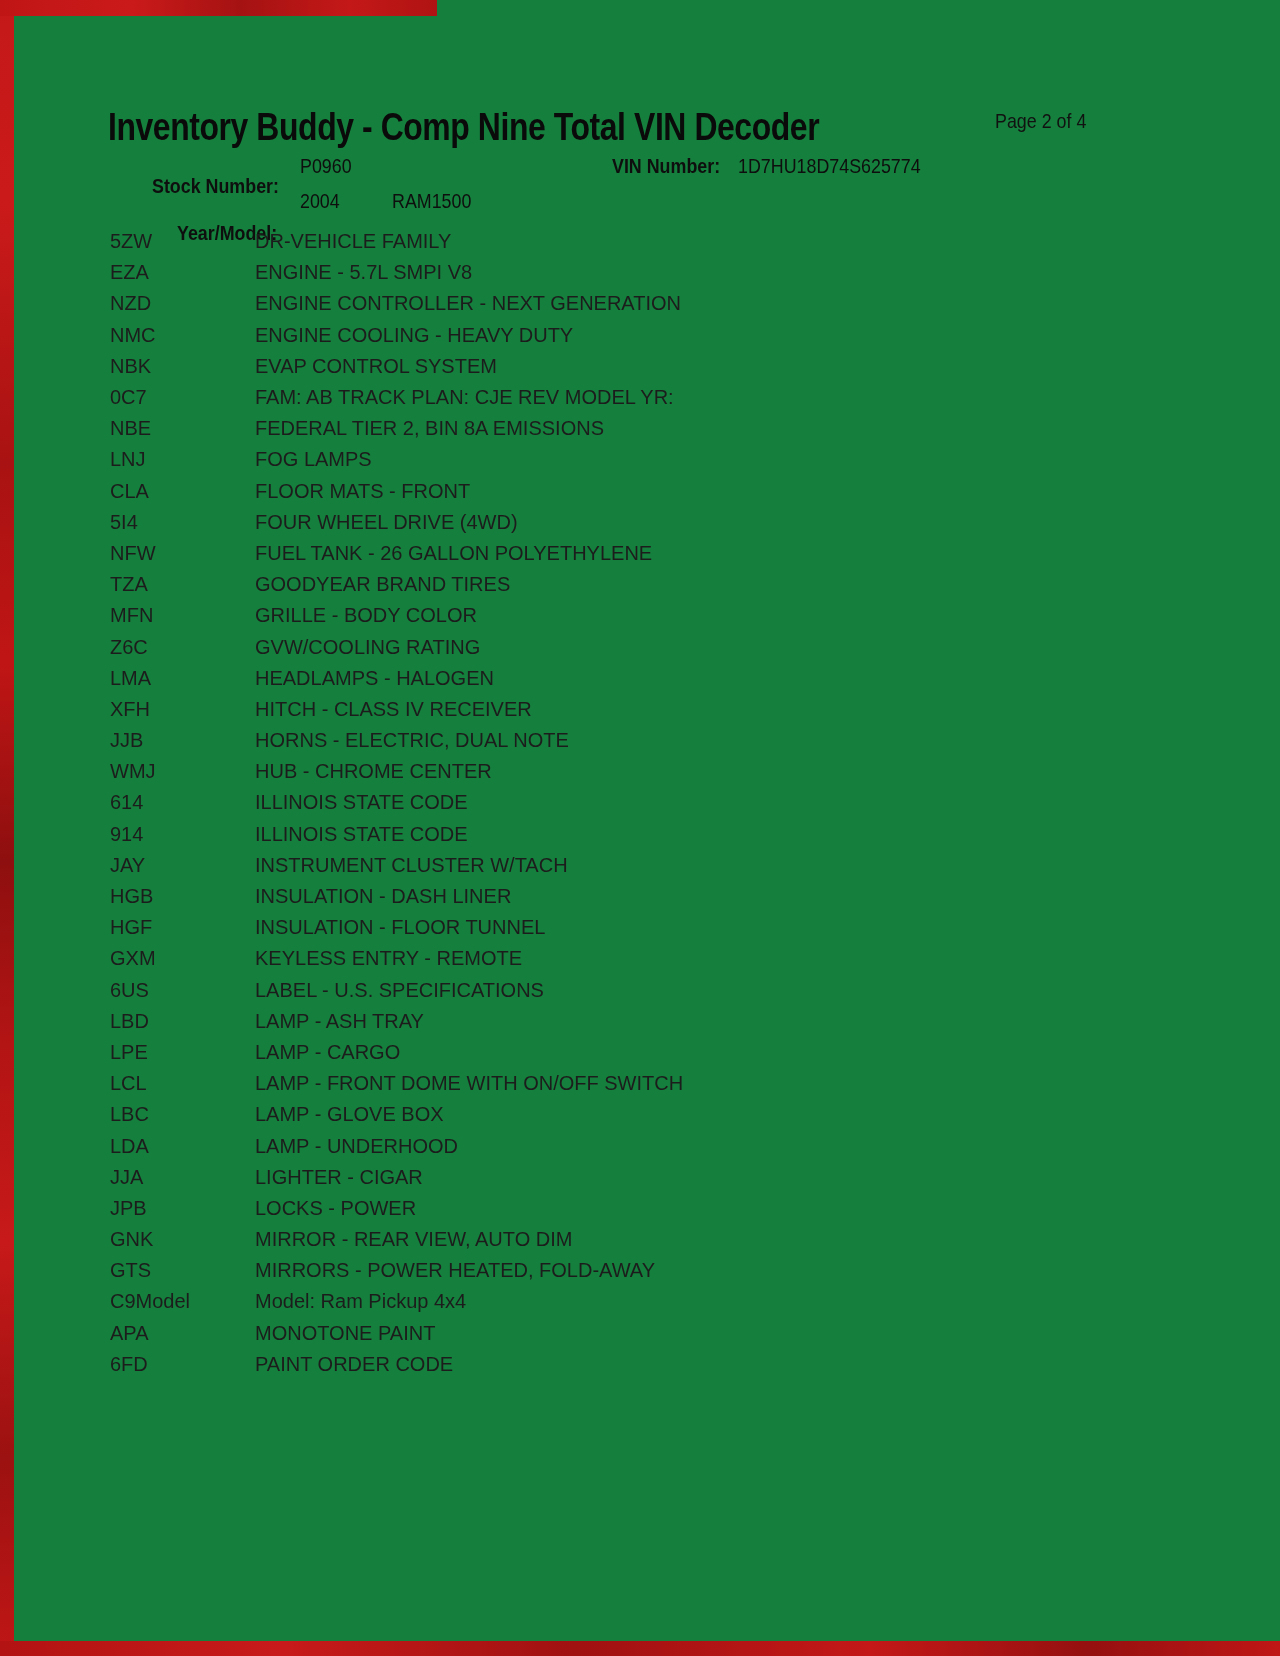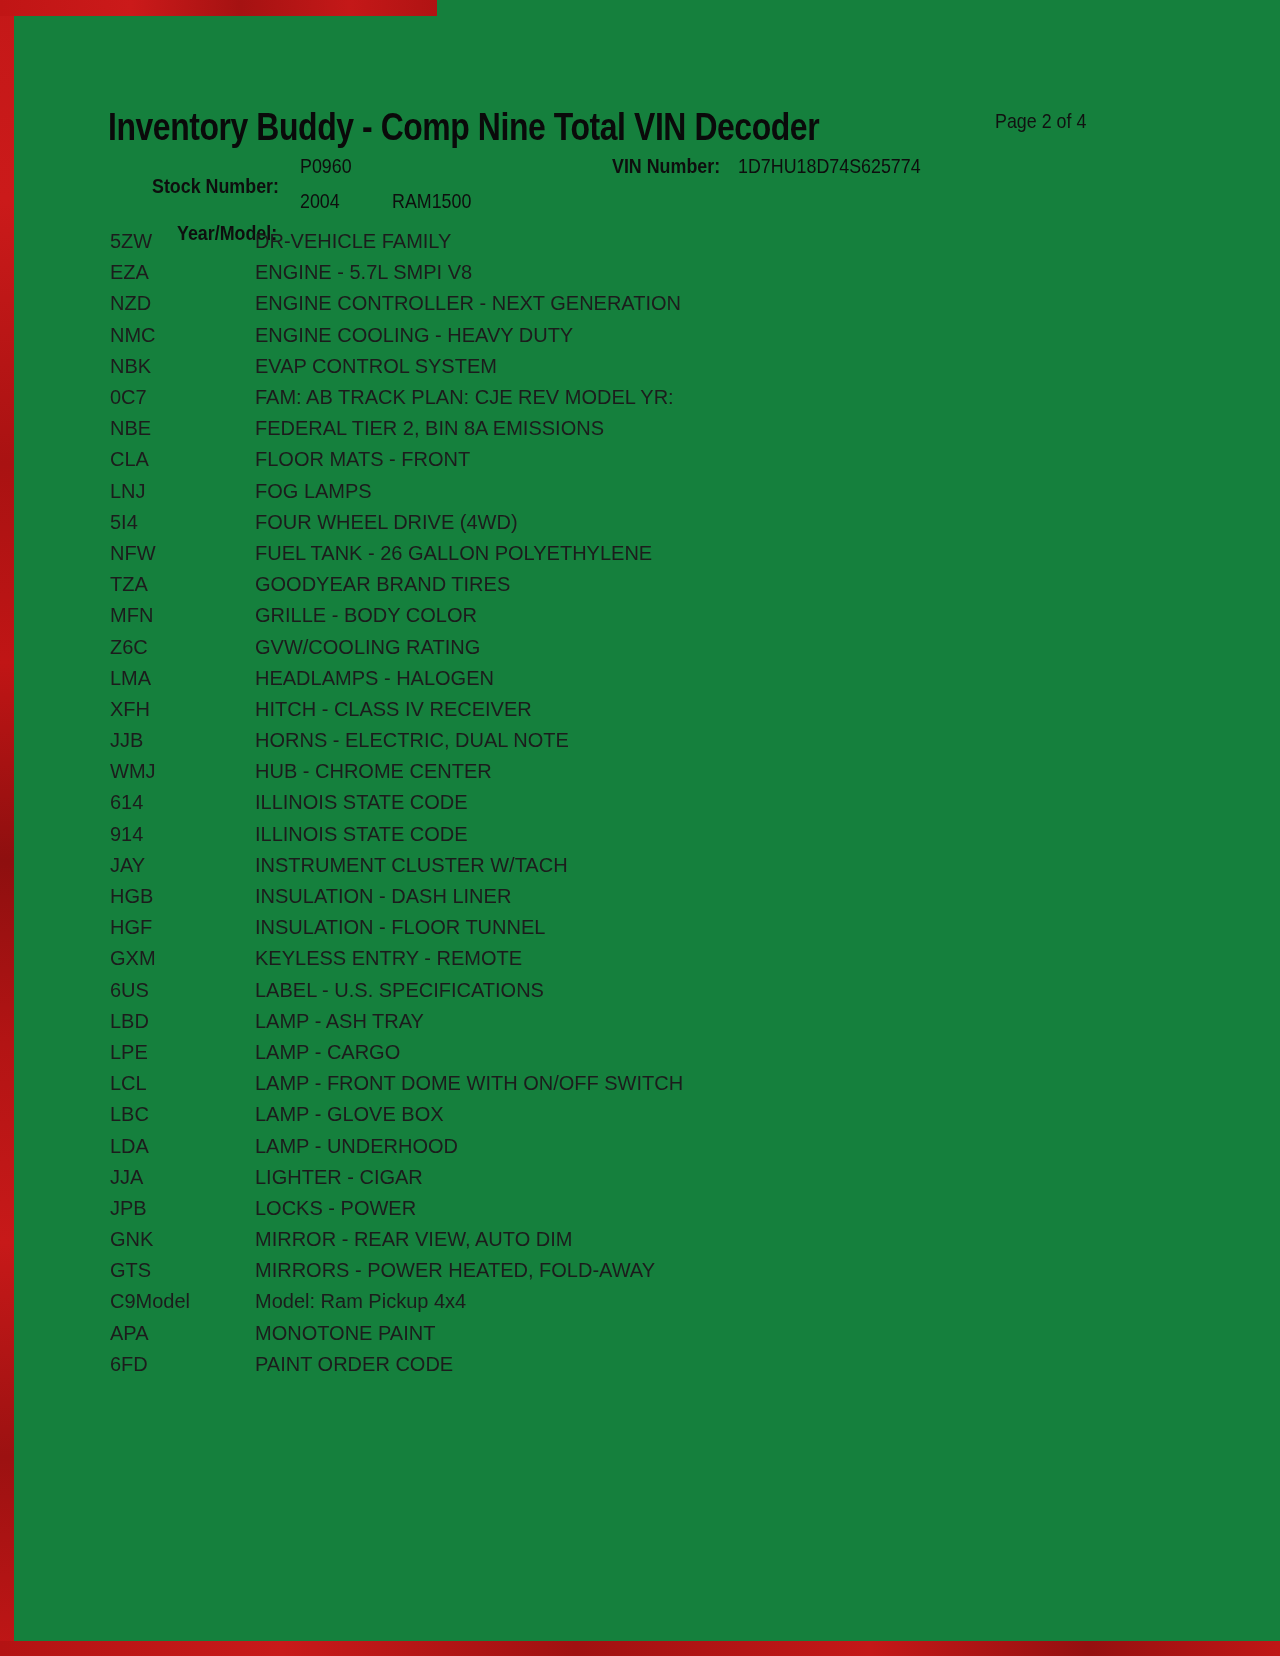--- a/index.html
+++ b/index.html
@@ -112,30 +112,30 @@
     <span class="desc">FAM: AB TRACK PLAN: CJE REV MODEL YR:</span>
   </div>
 
 
   <div class="row">
     <span class="code">NBE</span>
     <span class="desc">FEDERAL TIER 2, BIN 8A EMISSIONS</span>
   </div>
 
   <div class="row">
+    <span class="code">LNJ</span>
+    <span class="desc">FOG LAMPS</span>
+  </div>
+
+  <div class="row">
     <span class="code">CLA</span>
     <span class="desc">FLOOR MATS - FRONT</span>
   </div>
 
   <div class="row">
-    <span class="code">LNJ</span>
-    <span class="desc">FOG LAMPS</span>
-  </div>
-
-  <div class="row">
     <span class="code">5I4</span>
     <span class="desc">FOUR WHEEL DRIVE (4WD)</span>
   </div>
 
   <div class="row">
     <span class="code">NFW</span>
     <span class="desc">FUEL TANK - 26 GALLON POLYETHYLENE</span>
   </div>
 
   <div class="row">

